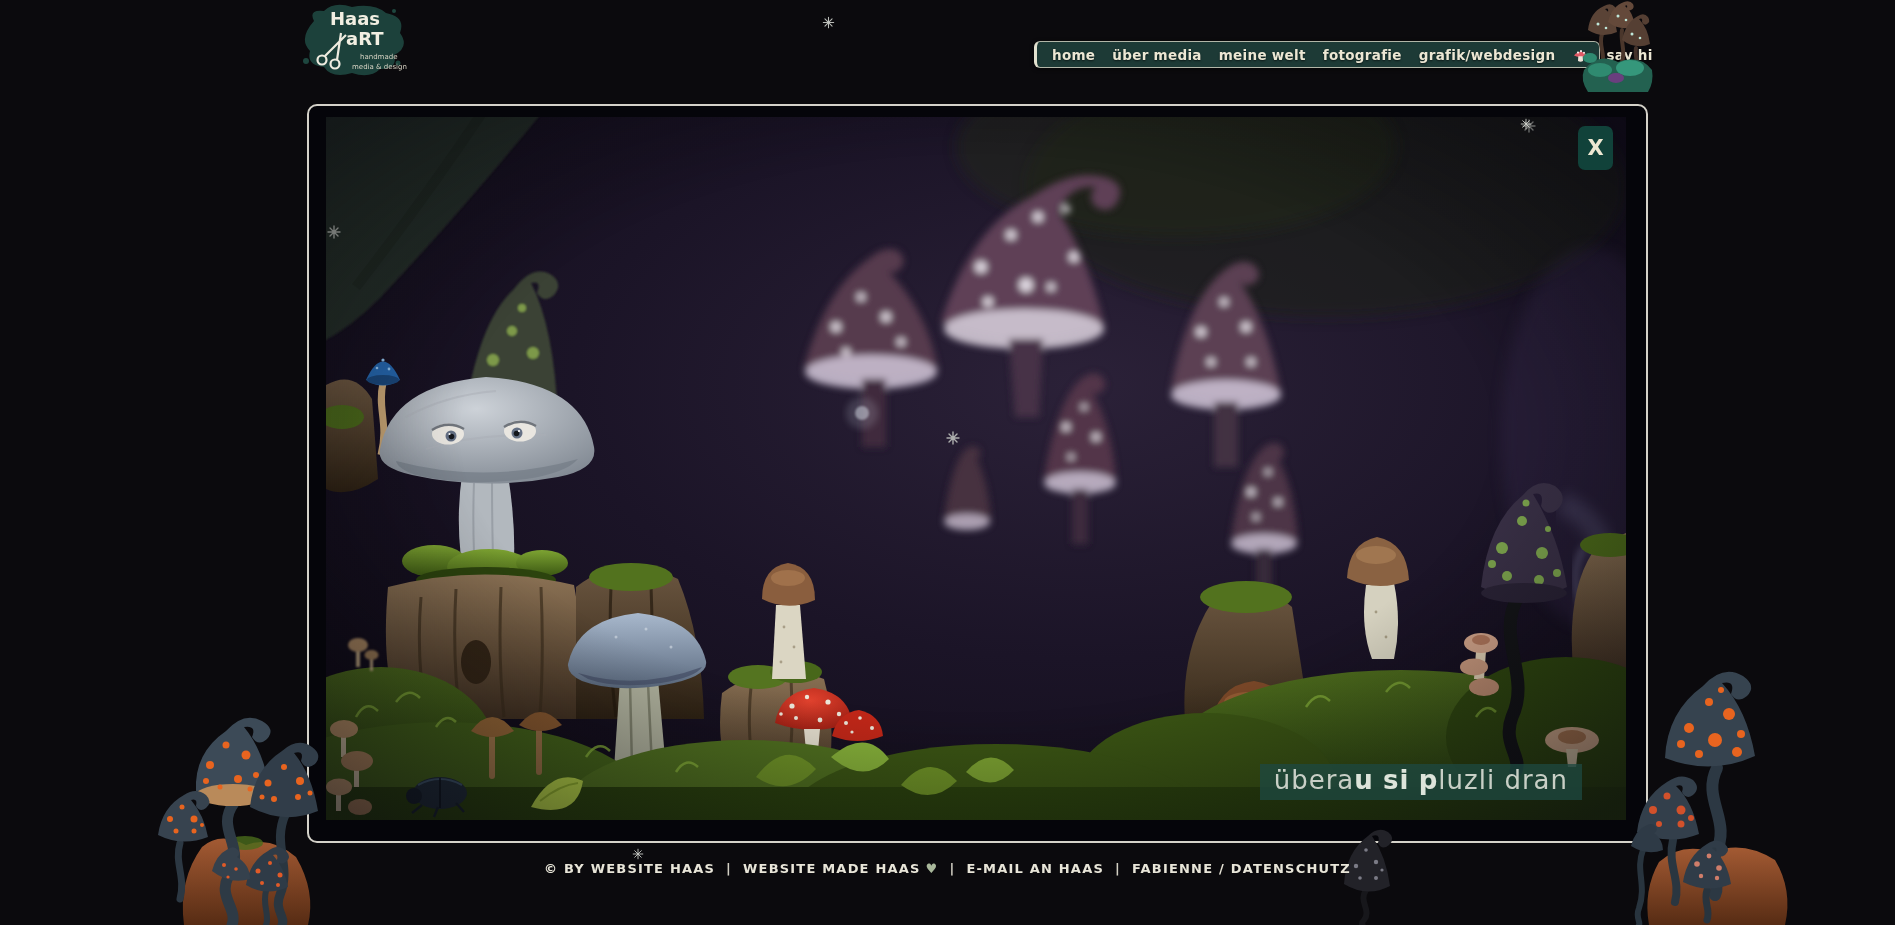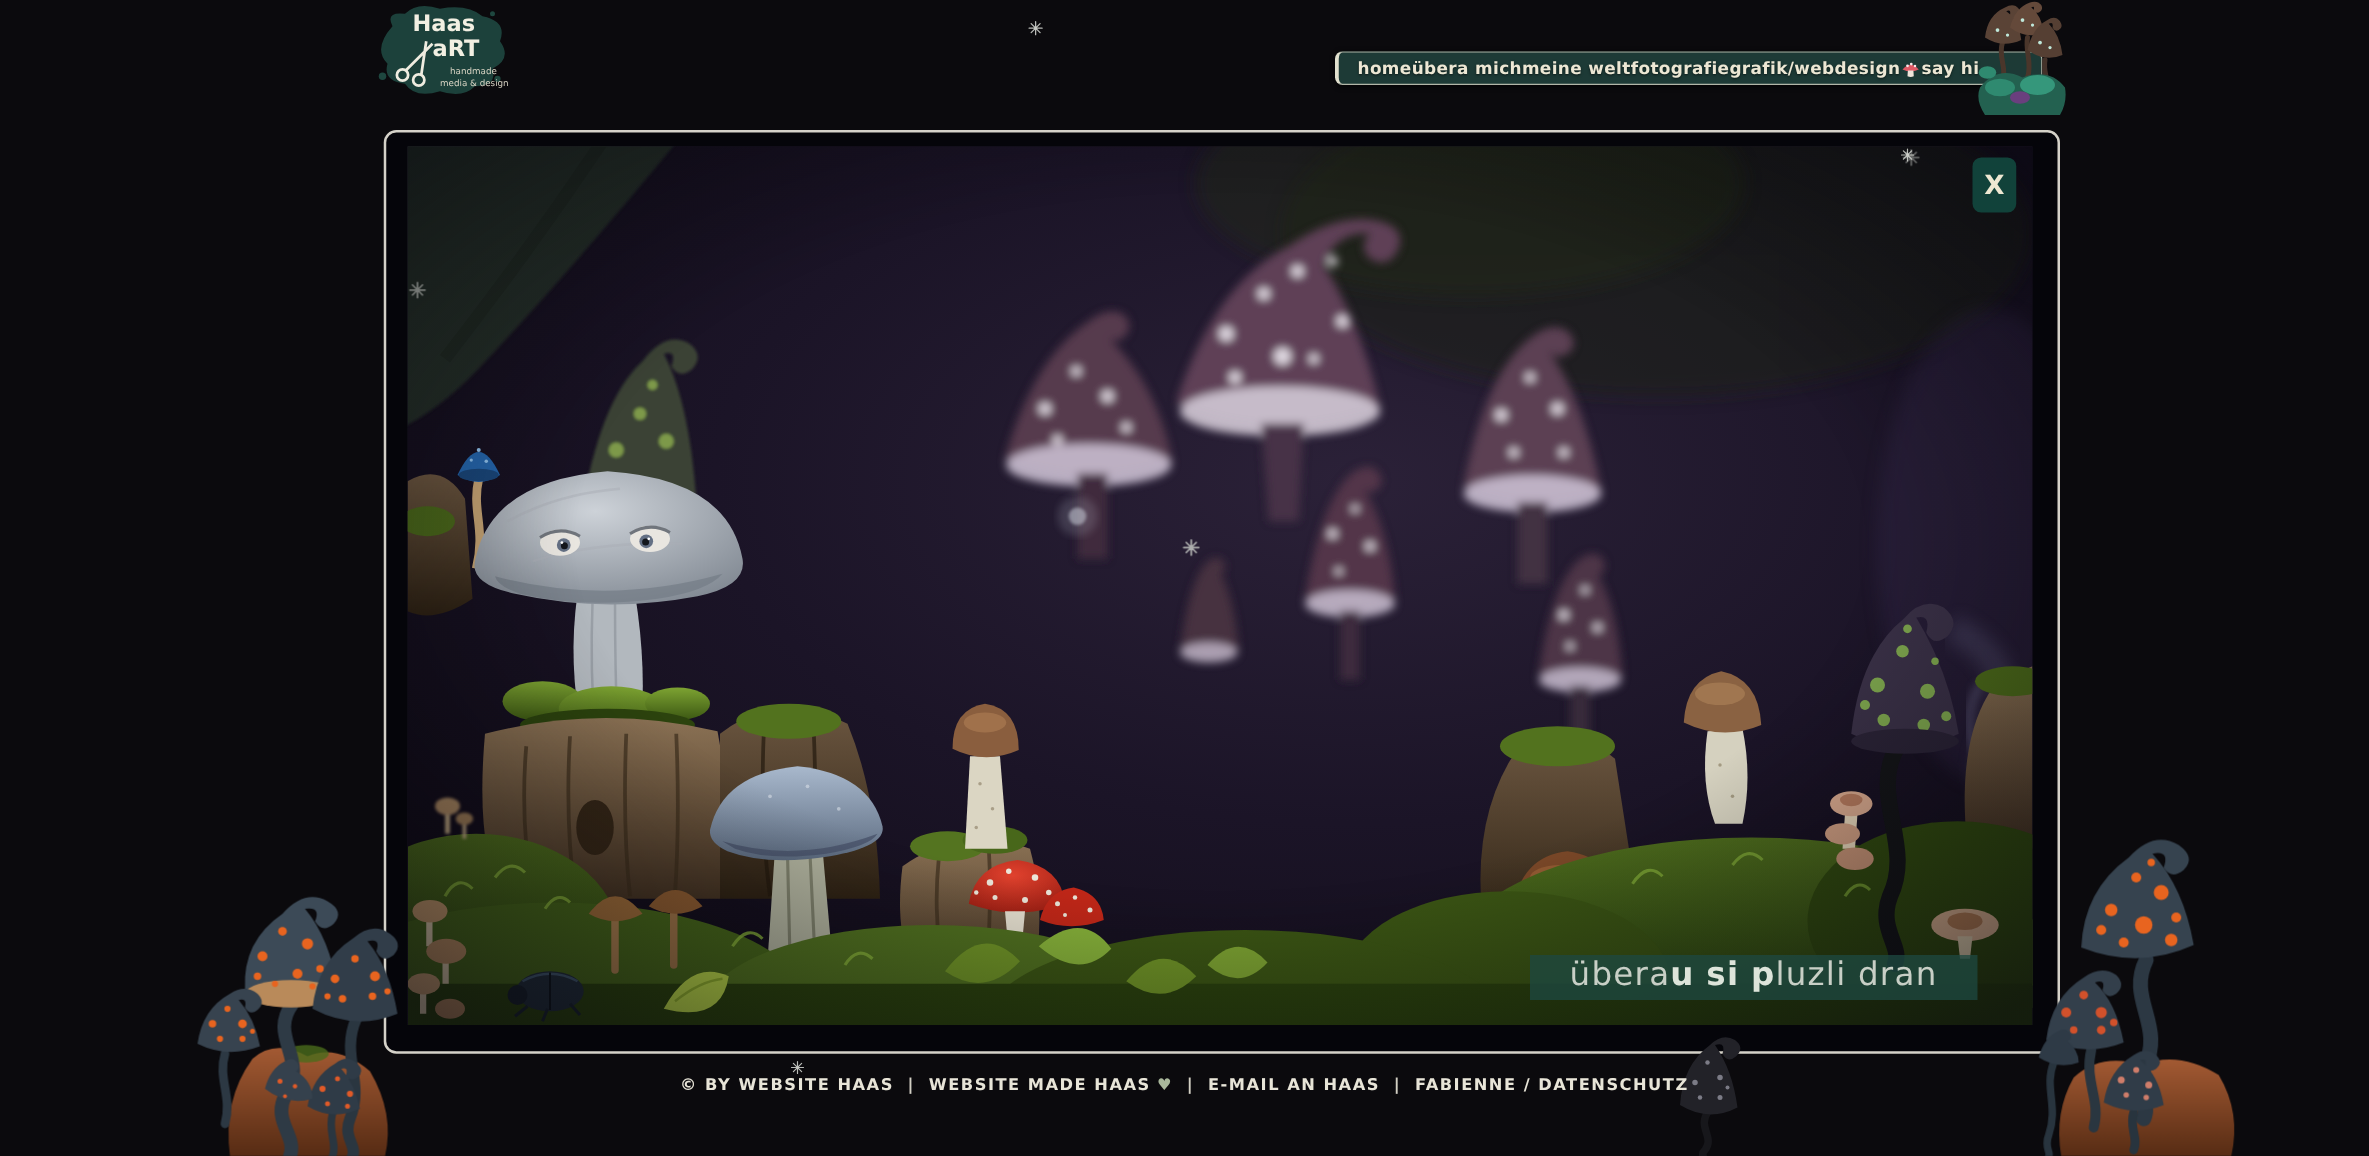--- a/index.html
+++ b/index.html
@@ -1,33 +1,33 @@
 <!DOCTYPE html>
 <html><head>
 <meta charset="utf-8">
 <style>
   html,body{margin:0;padding:0;background:#0b0a0d;}
   .page{position:relative;width:1895px;height:925px;overflow:hidden;background:#0b0a0d;
         font-family:"DejaVu Sans","Liberation Sans",sans-serif;}
   
   .nav{position:absolute;left:1034px;top:41px;width:566px;height:27px;background:#1d3a36;
        border:1px solid rgba(230,226,208,.75);border-left:3px solid rgba(238,234,216,.95);
-       border-radius:6px;display:flex;align-items:center;padding:0 15px;box-sizing:border-box;
-       box-shadow:0 1px 4px rgba(0,0,0,.7);margin-left:34px;}
+       border-radius:6px;display:flex;align-items:center;gap:17px;padding:0 15px;box-sizing:border-box;
+       box-shadow:0 1px 4px rgba(0,0,0,.7);}
   .nav a{color:#ece7d4;font-size:13.5px;font-weight:700;text-decoration:none;letter-spacing:.3px;
          white-space:nowrap;text-shadow:0 1px 2px rgba(0,0,0,.6);cursor:pointer;}
   .micon{display:flex;align-items:center;cursor:pointer;}
   
   .logo{position:absolute;left:294px;top:3px;width:118px;height:78px;cursor:pointer;}
   
   .modal{position:absolute;left:307px;top:104px;width:1341px;height:739px;background:#05050a;
          border:2px solid rgba(242,239,228,.88);border-radius:10px;box-sizing:border-box;}
   .photo{position:absolute;left:326px;top:117px;width:1300px;height:703px;overflow:hidden;background:#14101c;}
   .caption{position:absolute;right:44px;bottom:20px;background:rgba(30,72,64,.78);color:#c8cfc6;
-           padding:2px 32px 5px;font-size:26px;letter-spacing:1px;white-space:pre;line-height:1.1;}
+           padding:2px 14px 5px;font-size:26px;letter-spacing:1px;white-space:pre;line-height:1.1;}
   .caption .b{font-weight:800;color:#dde4da;}
   .caption .r{font-weight:400;}
   .close{position:absolute;left:1578px;top:126px;width:35px;height:44px;background:#11423a;color:#eee8d2;
          font-size:21px;font-weight:700;border:none;border-radius:7px;cursor:pointer;
          display:flex;align-items:center;justify-content:center;font-family:inherit;}
   
   .footer{position:absolute;left:0;top:861px;width:100%;text-align:center;color:#e8e5d8;
           font-size:13px;font-weight:700;letter-spacing:1.2px;}
   .footer a{color:#e8e5d8;text-decoration:none;cursor:pointer;}
   .footer .sep{margin:0 11px;opacity:.9;}
@@ -69,21 +69,21 @@
       </g>
       <text x="36" y="22" font-size="18" font-weight="bold" fill="#f2efe2" font-family="DejaVu Sans, sans-serif">Haas</text>
       <text x="52" y="42" font-size="18" font-weight="bold" fill="#f2efe2" font-family="DejaVu Sans, sans-serif">aRT</text>
       <text x="66" y="56" font-size="7" fill="#d8d4c4" font-family="DejaVu Sans, sans-serif">handmade</text>
       <text x="58" y="66" font-size="7" fill="#d8d4c4" font-family="DejaVu Sans, sans-serif">media &amp; design</text>
     </svg>
   </div>
 
   <nav class="nav">
     <a>home</a>
-    <a>übera mich</a>
+    <a>über media</a>
     <a>meine welt</a>
     <a>fotografie</a>
     <a>grafik/webdesign</a>
     <span class="micon">
       <svg width="17" height="16" viewBox="0 0 17 16">
         <path d="M2,8.5 Q8.5,1 15,8.5 Q8.5,11.5 2,8.5 Z" fill="#df5a66"></path>
         <circle cx="6" cy="5.6" r="1.1" fill="#f6e9ea"></circle>
           <circle cx="9" cy="4.2" r="1.1" fill="#f6e9ea"></circle>
         <circle cx="12" cy="5.8" r="1" fill="#f6e9ea"></circle>
         <path d="M6.3,9.3 L10.7,9.3 L11,14 Q8.5,15.3 6,14 Z" fill="#f0e4da"></path>

